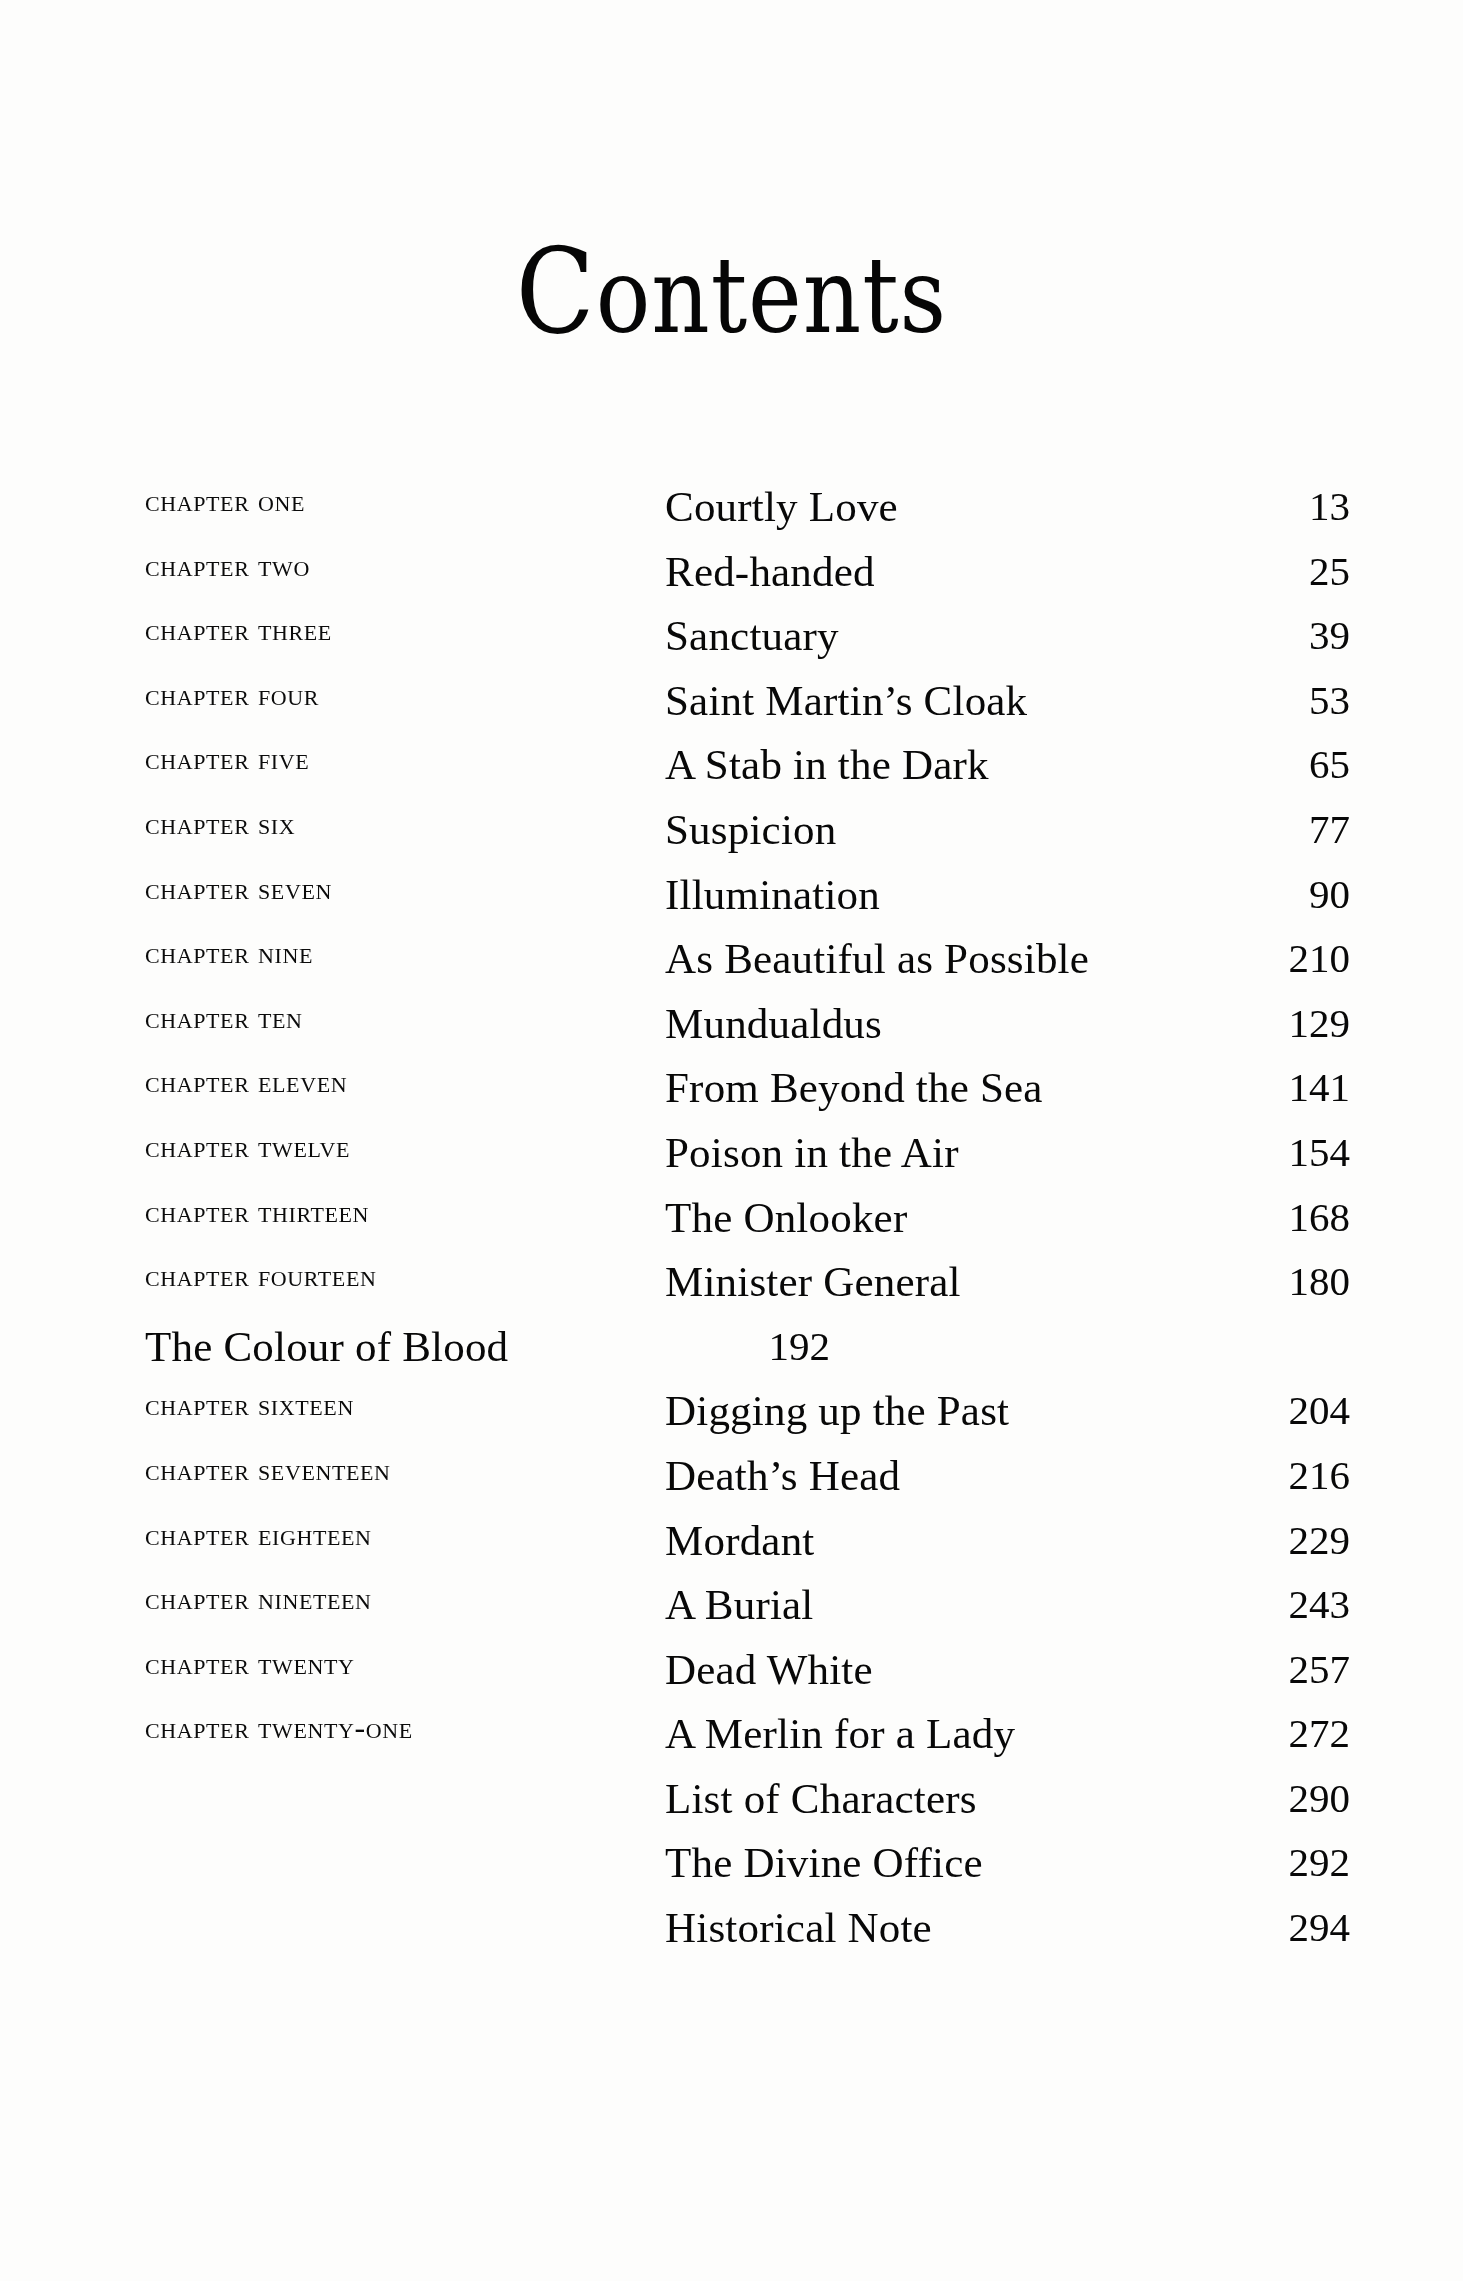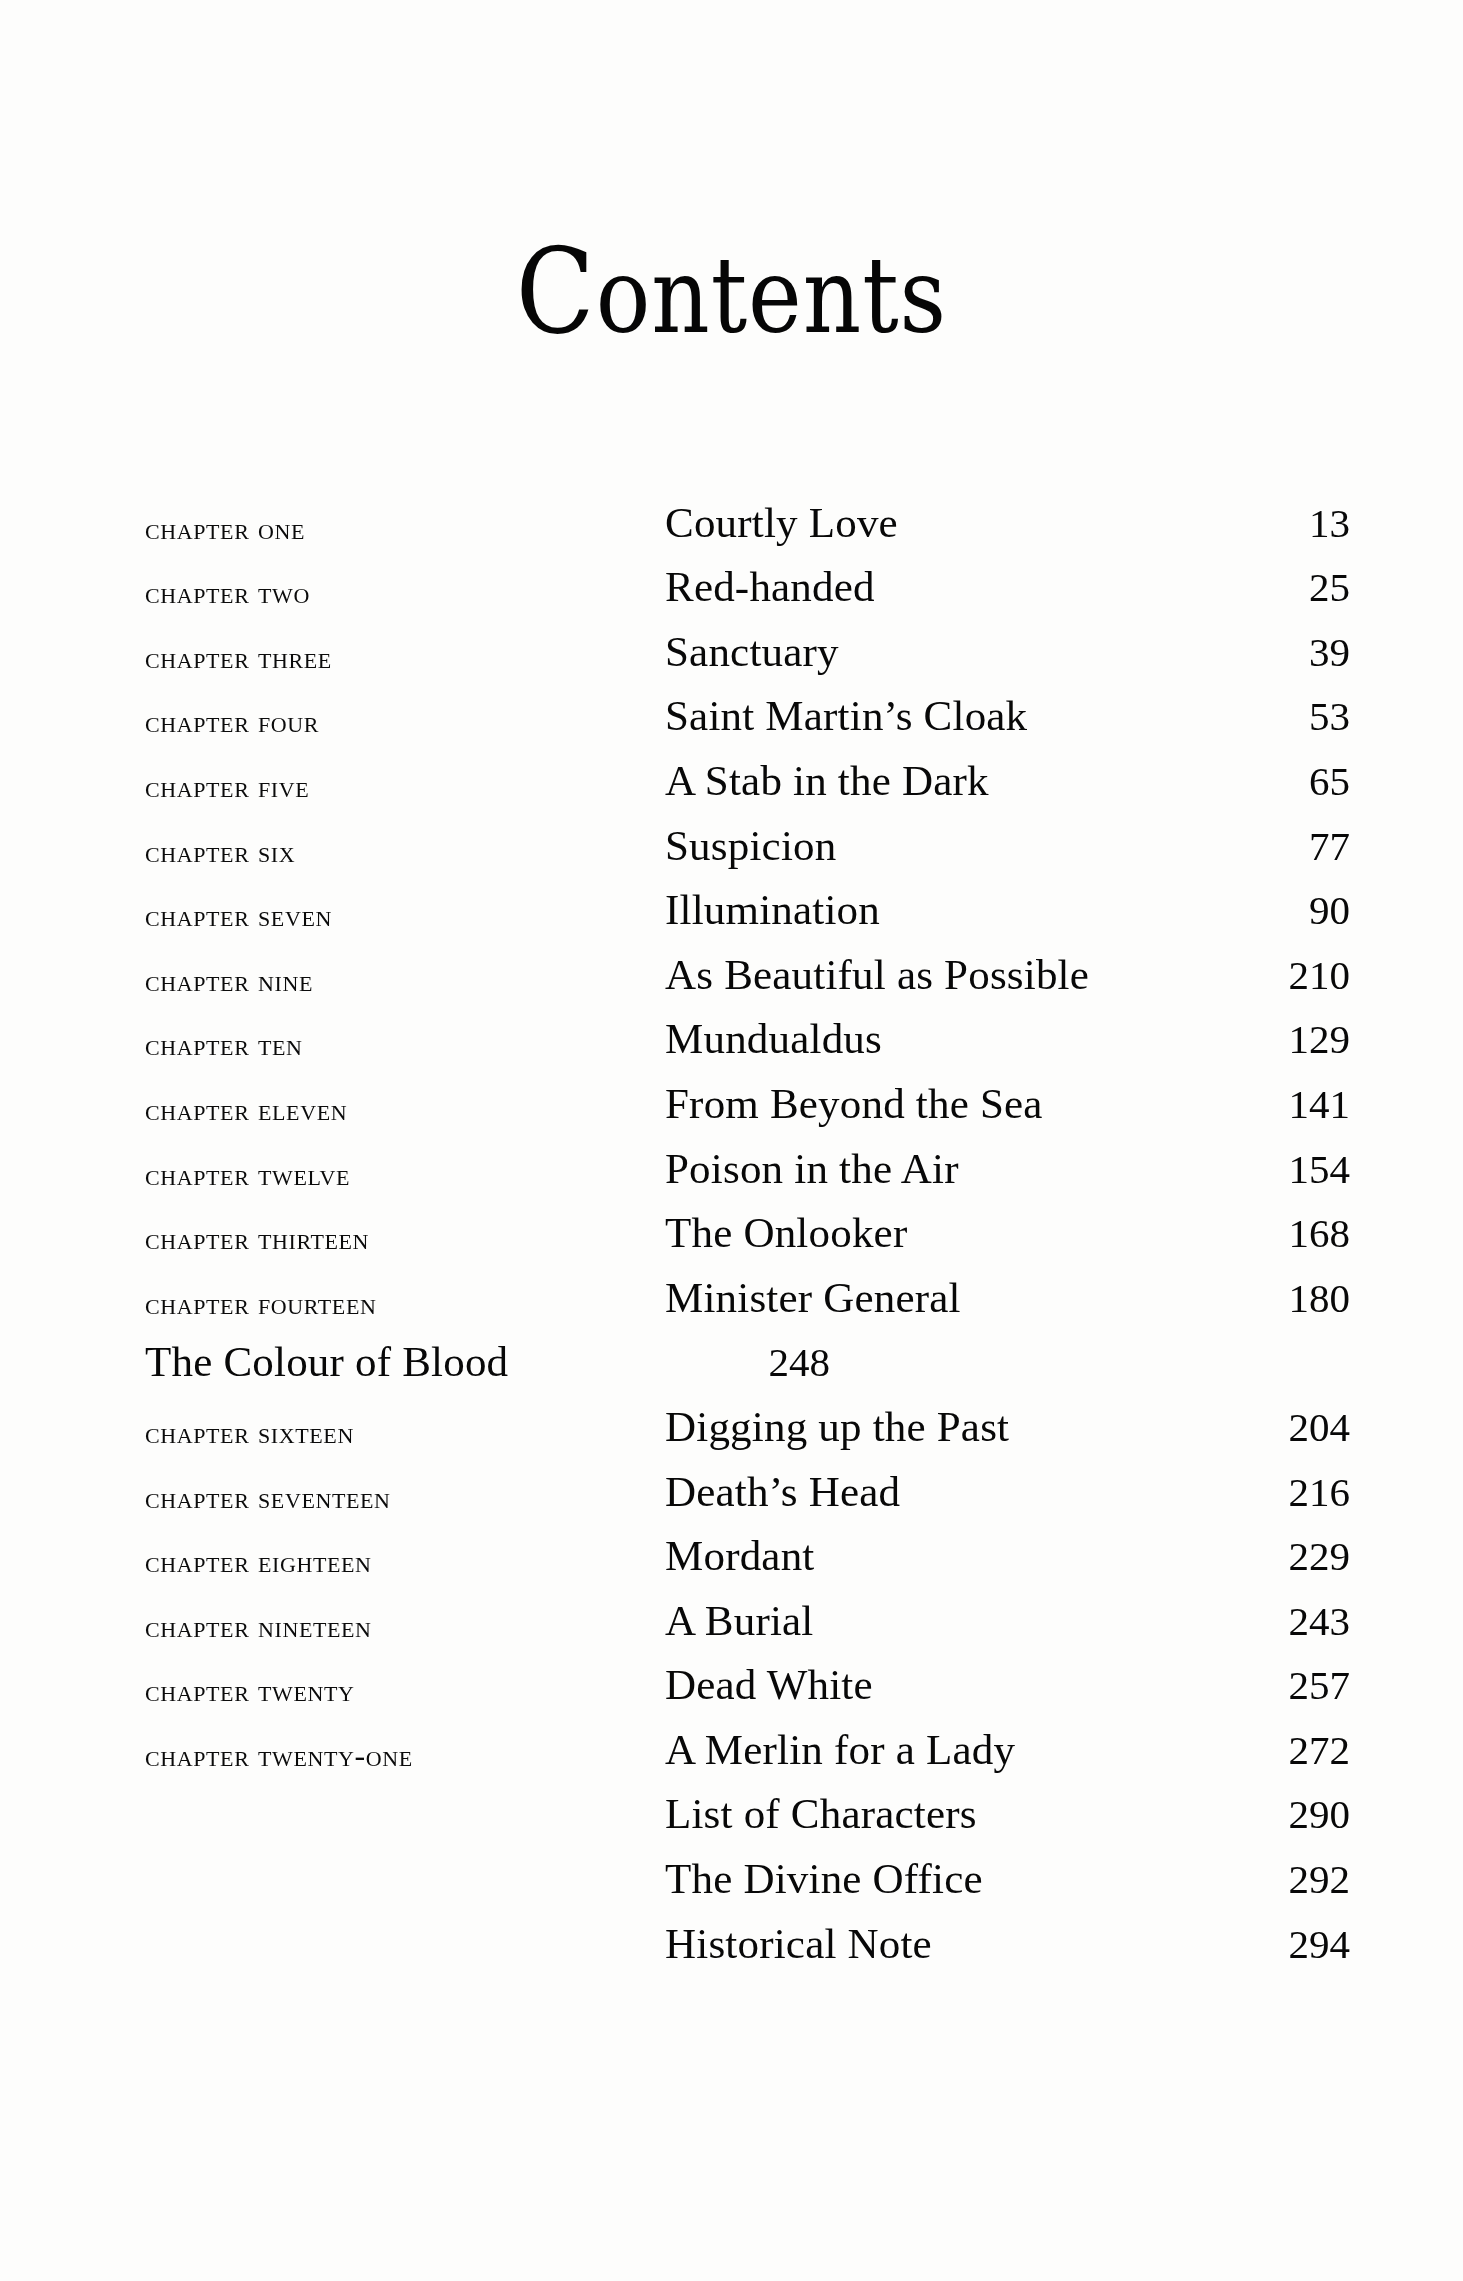--- a/index.html
+++ b/index.html
@@ -44,21 +44,21 @@
 
   
   #toc {
     position: absolute;
     left: 145px;
     top: 482px;
     width: 1205px;
   }
   .toc-row {
     display: flex;
-    align-items: flex-end;
+    align-items: flex-start;
     height: 64.6px;
   }
   .col-label {
     width: 520px;
     flex: 0 0 520px;
     font-size: 32px;
     font-variant: small-caps;
     text-transform: lowercase;
     letter-spacing: 0.6px;
     white-space: nowrap;
@@ -152,21 +152,21 @@
       <span class="col-title">The Onlooker</span>
       <span class="col-page">168</span>
     </div>
     <div class="toc-row">
       <span class="col-label">Chapter Fourteen</span>
       <span class="col-title">Minister General</span>
       <span class="col-page">180</span>
     </div>
     <div class="toc-row">
       <span class="col-title">The Colour of Blood</span>
-      <span class="col-page">248</span>
+      <span class="col-page">192</span>
     </div>
     <div class="toc-row">
       <span class="col-label">Chapter Sixteen</span>
       <span class="col-title">Digging up the Past</span>
       <span class="col-page">204</span>
     </div>
     <div class="toc-row">
       <span class="col-label">Chapter Seventeen</span>
       <span class="col-title">Death’s Head</span>
       <span class="col-page">216</span>

